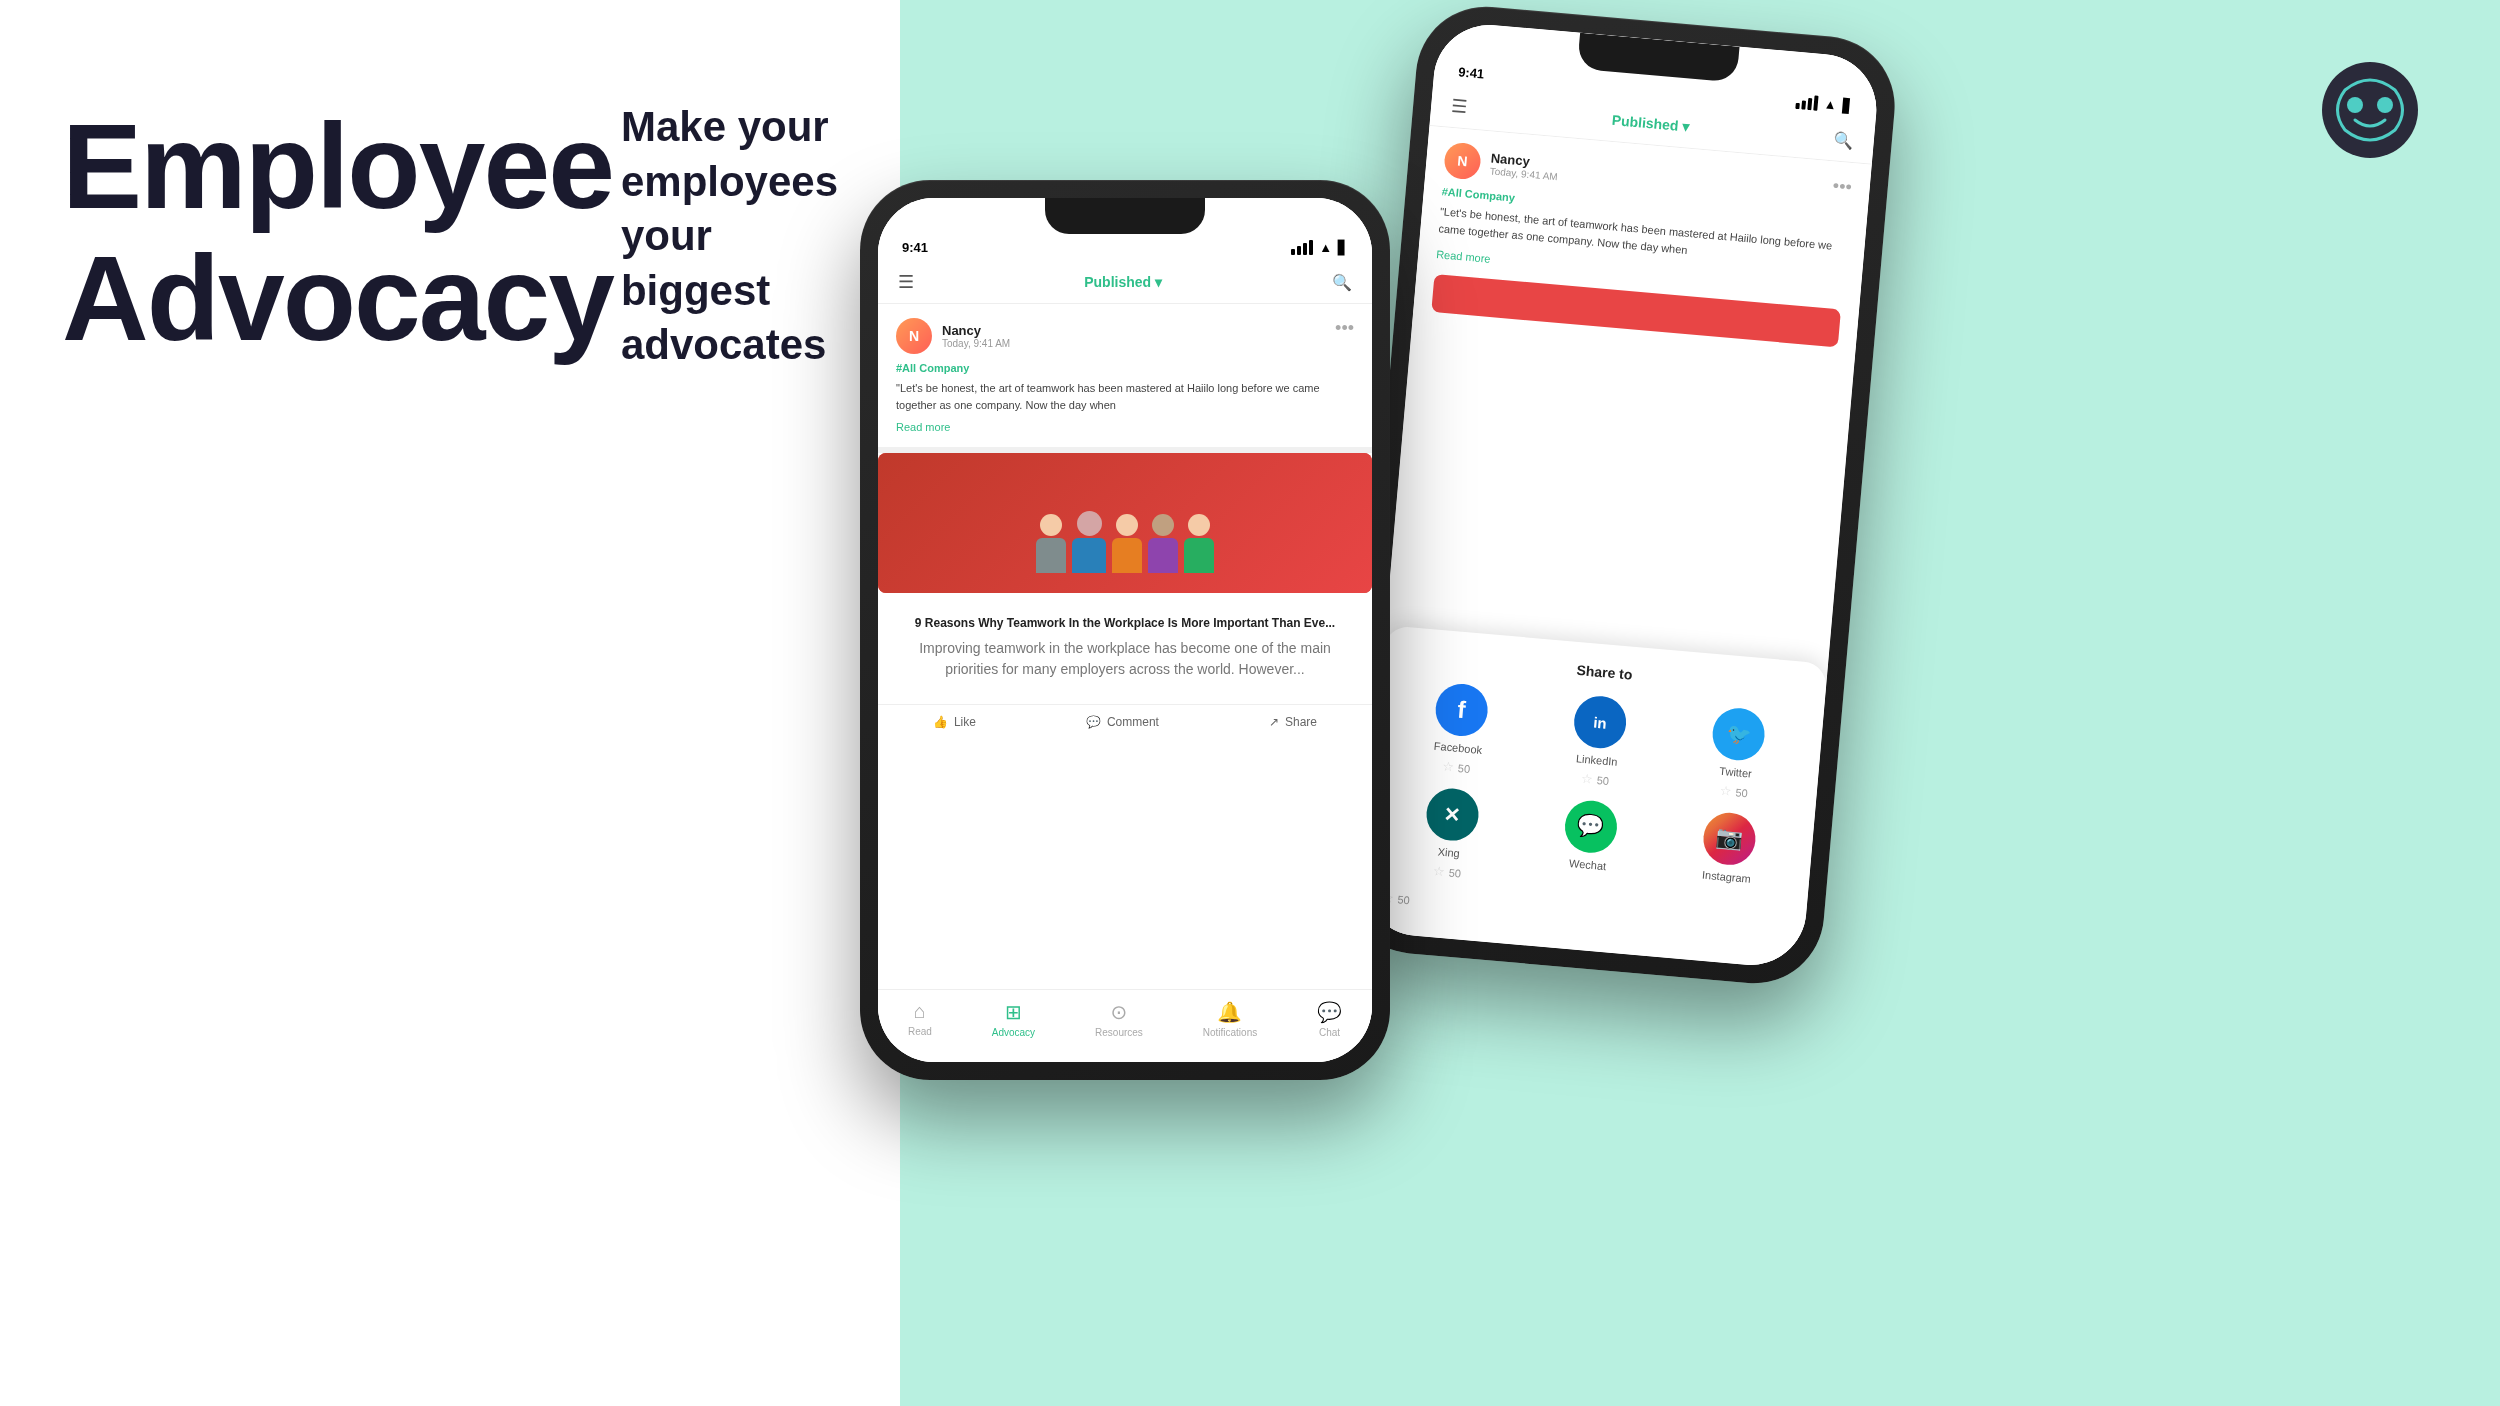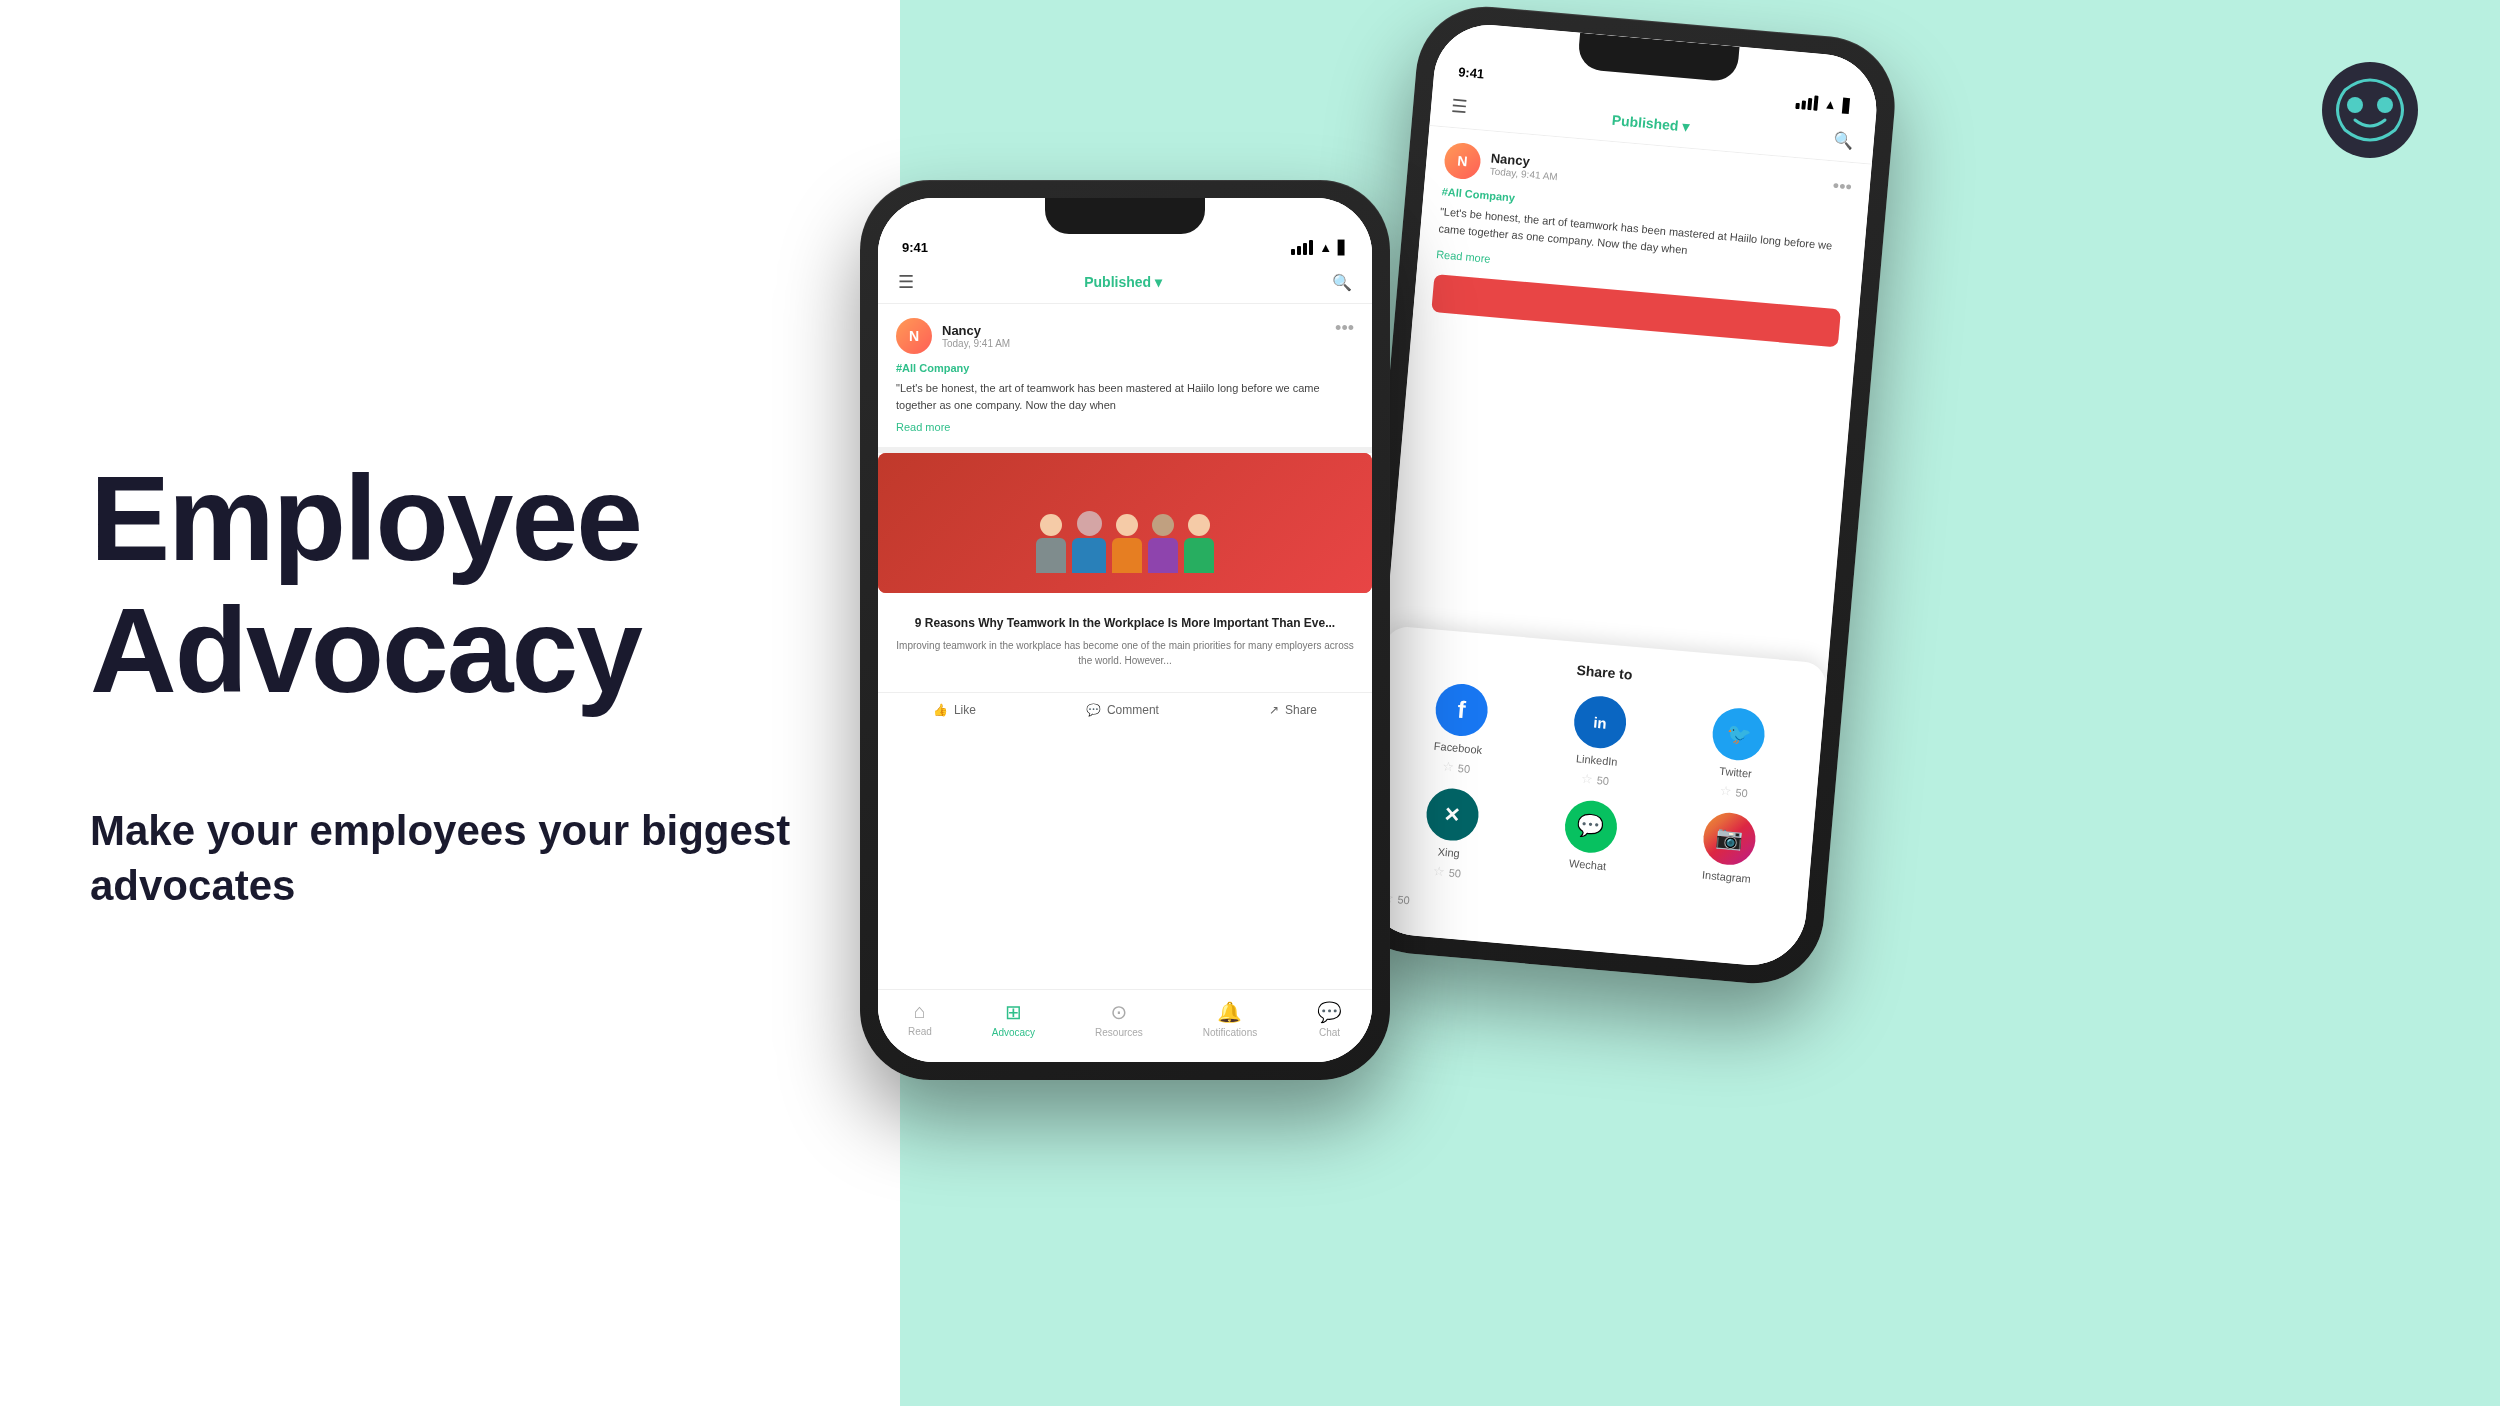--- a/index.html
+++ b/index.html
@@ -28,21 +28,21 @@
       height: 100%;
       background: #b8f0e0;
     }
 
     .content-left {
       position: absolute;
       left: 0; top: 0;
       width: 900px;
       height: 100%;
       display: flex;
-      flex-direction: column;
+      flex-direction: row;
       justify-content: center;
       padding: 100px 90px;
       gap: 8px;
     }
 
     .main-title {
       font-size: 120px;
       font-weight: 700;
       color: #1a1a2e;
       line-height: 1.1;
@@ -254,21 +254,21 @@
       margin-bottom: 2px;
     }
 
     .person-body {
       width: 30px;
       height: 35px;
       border-radius: 6px 6px 0 0;
     }
 
     .post-article-text {
-      font-size: 10px;
+      font-size: 14px;
       color: #777;
       line-height: 1.5;
       margin-bottom: 12px;
     }
 
     .post-actions {
       display: flex;
       justify-content: space-around;
       padding: 10px 0;
       border-top: 1px solid #eee;

